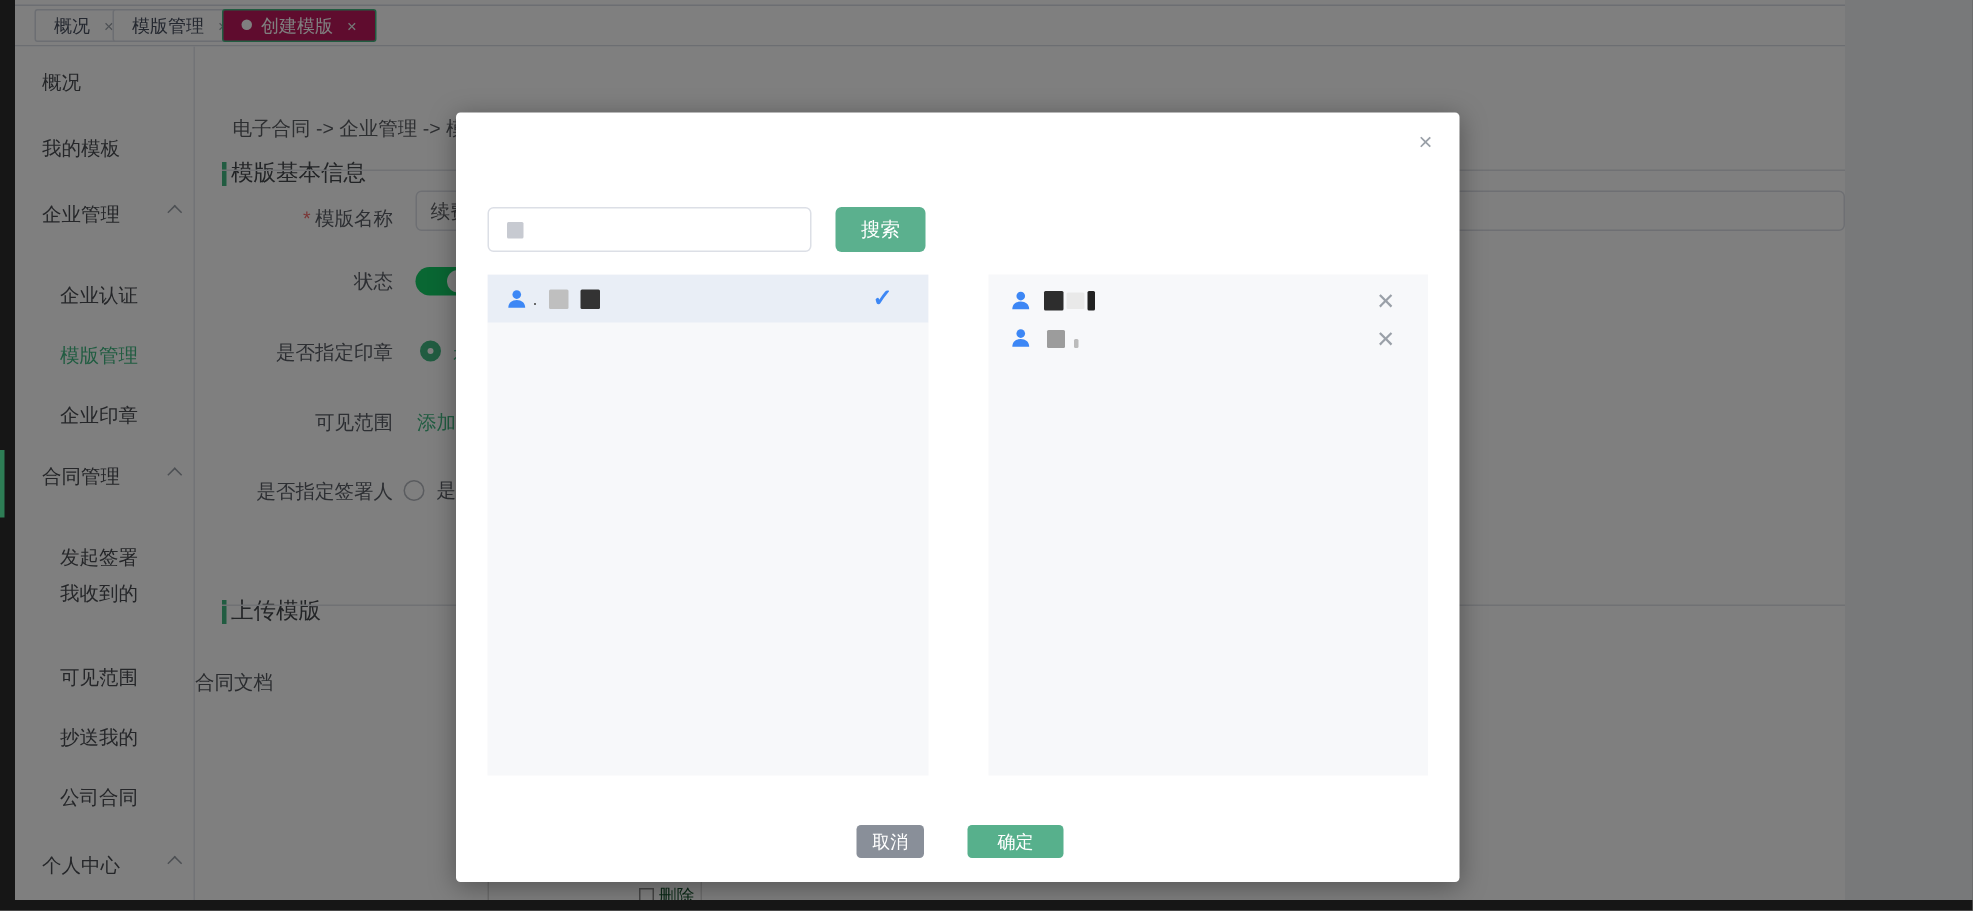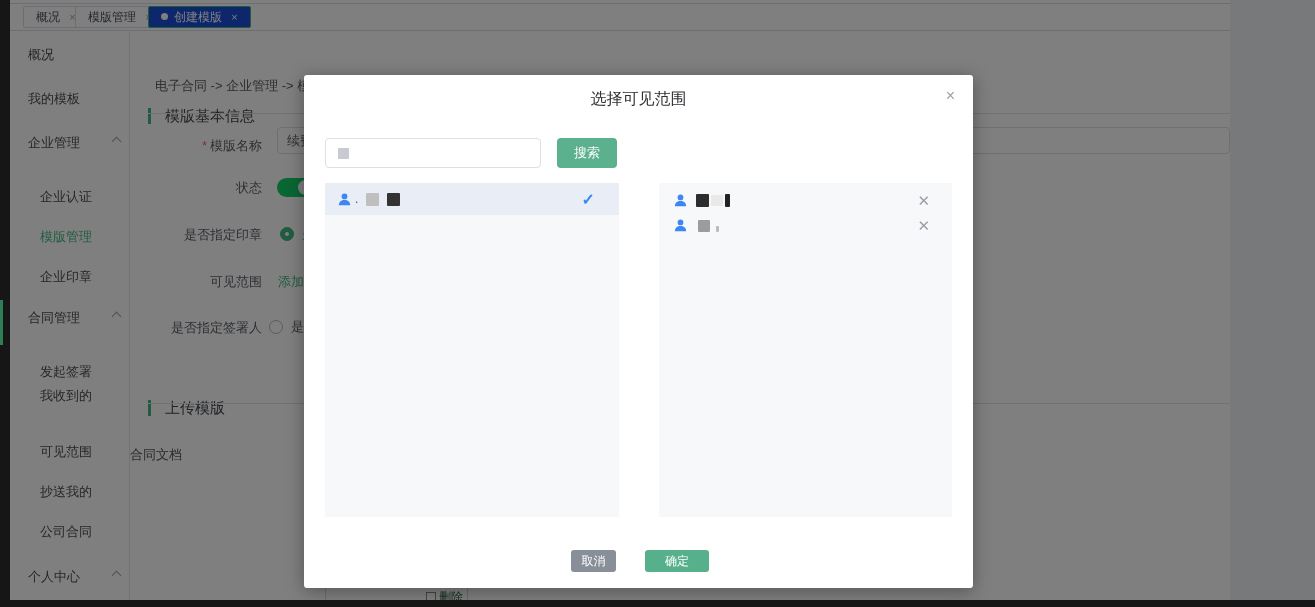--- a/index.html
+++ b/index.html
@@ -12,36 +12,36 @@
   
   .viewport { position:absolute; left:10px; top:0; width:1305px; height:600px; background:#f0f2f5; overflow:hidden; }
   .app { position:absolute; left:0; top:0; width:1220px; height:600px; background:#ffffff; }
 
   
   .tabbar { position:absolute; left:0; top:3px; width:1220px; height:28px; background:#fff;
             border-top:1px solid #d8dce5; border-bottom:1px solid #d8dce5; }
   .tab { position:absolute; top:2px; height:22px; line-height:20px; border:1px solid #d8dce5; border-radius:2px;
          background:#fff; color:#495060; font-size:12px; padding:0 12px; white-space:nowrap; cursor:pointer; }
   .tab .x { color:#9aa0a8; font-size:11px; margin-left:6px; }
-  .tab.active { background:#1d4ed8; border-color:#42b983; color:#fff; }
+  .tab.active { background:#be185d; border-color:#42b983; color:#fff; }
   .tab.active .x { color:#e8f5ef; }
   .tab .dot { display:inline-block; width:7px; height:7px; border-radius:50%; background:#fff; margin-right:6px; vertical-align:1px; }
   .tab1 { left:13px; } .tab2 { left:65px; } .tab3 { left:138px; }
 
   
   .sidebar { position:absolute; left:0; top:31px; width:120px; height:569px; background:#fff; border-right:1px solid #e4e7ed; }
   .side-item { position:absolute; left:18px; height:18px; line-height:18px; font-size:13px; color:#4a4d52; cursor:pointer; white-space:nowrap; }
   .side-item.lvl2 { left:30px; }
   .side-item.active { color:#42b983; }
   .chev { position:absolute; left:103px; width:7px; height:7px; border-left:1px solid #9aa0a8; border-top:1px solid #9aa0a8; transform:rotate(45deg); }
 
   
   .main { position:absolute; left:120px; top:31px; width:1100px; height:569px; background:#fff; }
   .breadcrumb { position:absolute; left:25px; top:46px; font-size:13px; color:#5b5e63; }
-  .section { position:absolute; left:18px; font-size:15px; color:#45484c; border-left:3px solid #42b983; padding-left:14px; line-height:16px; }
+  .section { position:absolute; left:18px; font-size:15px; color:#45484c; border-left:3px solid #42b983; padding-left:3px; line-height:16px; }
   .sec1 { top:77px; } .sec2 { top:369px; }
   .divider { position:absolute; left:18px; width:1082px; border-top:1px solid #e0e3e8; }
   .div1 { top:82px; } .div2 { top:372px; }
   .f-label { position:absolute; width:132px; text-align:right; font-size:13px; color:#5a5e66; line-height:18px; }
   .req { color:#f56c6c; margin-right:3px; }
   .name-input { position:absolute; left:147px; top:96px; width:953px; height:27px; border:1px solid #dcdfe6; border-radius:4px;
                 font-size:13px; color:#606266; padding:0 9px; font-family:"Liberation Sans",sans-serif; background:#fff; }
   .toggle { position:absolute; left:147px; top:147px; width:38px; height:19px; border-radius:10px; background:#13ce66; cursor:pointer; }
   .toggle .knob { position:absolute; right:2px; top:2px; width:15px; height:15px; border-radius:50%; background:#fff; }
   .radio { position:absolute; width:14px; height:14px; border-radius:50%; cursor:pointer; }
@@ -168,21 +168,20 @@
       <div class="upload-row">
         <span class="sq-icon"></span>
         <span>删除</span>
       </div>
     </div>
   </div>
 
   <div class="dim"></div>
 
   <div class="modal">
-    <div class="m-title">选择可见范围</div>
     <div class="m-close">×</div>
 
     <div class="m-search">
         <span class="ph"></span>
       </div>
     <button class="m-search-btn">搜索</button>
 
     <div class="panel left">
       <div class="p-row sel">
         <svg class="person" viewBox="0 0 24 24">

